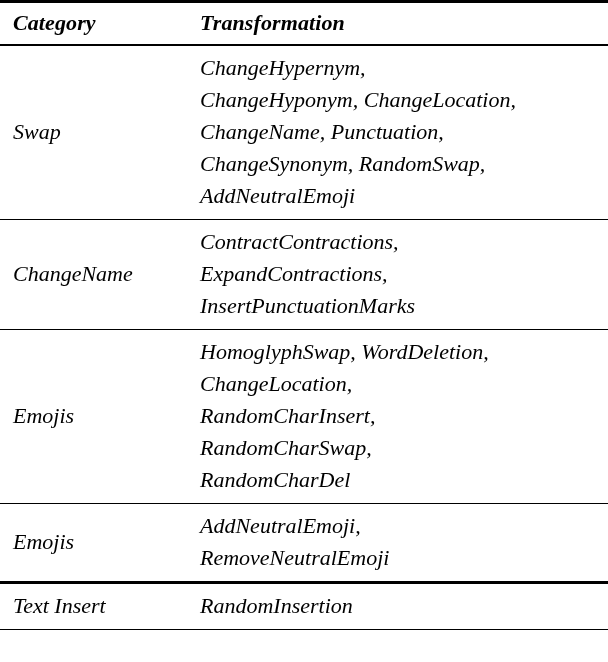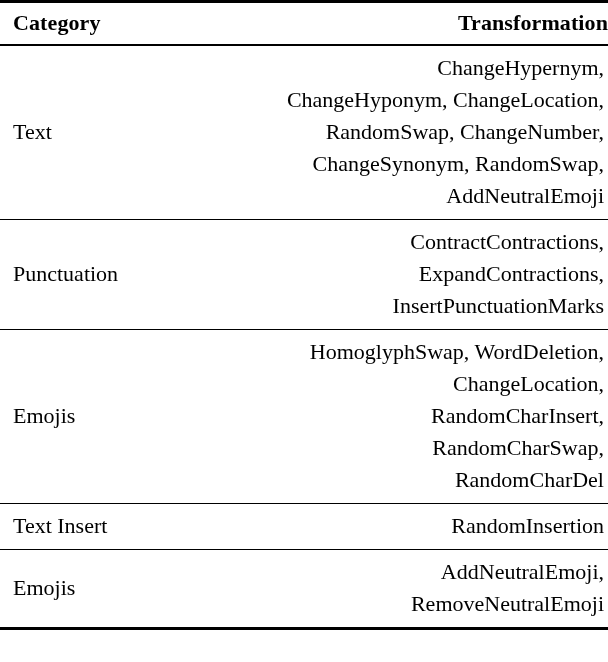--- a/index.html
+++ b/index.html
@@ -14,20 +14,21 @@
     font-family: "Liberation Serif", "DejaVu Serif", serif;
     color: #000000;
     -webkit-font-smoothing: antialiased;
   }
 
   #table-root {
     width: 536px;
     height: 662px;
     position: relative;
     box-sizing: border-box;
+    font-style: italic;
   }
 
   table.booktabs {
     width: 608px;
     border-collapse: collapse;
     table-layout: fixed;
     font-size: 22px;
   }
 
   col.col-category { width: 187px; }
@@ -41,96 +42,95 @@
 
   th.header-cell {
     font-weight: bold;
     text-align: left;
     vertical-align: middle;
     padding: 7px 0 8px 0;
     font-size: 22px;
     letter-spacing: 0.1px;
   }
   th.header-cell.cell-category { padding-left: 13px; }
-  th.header-cell.cell-transformation { padding-left: 13px; text-align: right; }
+  th.header-cell.cell-transformation { padding-left: 13px; }
 
   td.cell-category {
     vertical-align: middle;
     text-align: left;
     padding: 6px 0 7px 13px;
     font-size: 22px;
     white-space: nowrap;
   }
 
   td.cell-transformation {
     vertical-align: middle;
     text-align: left;
     padding: 6px 4px 7px 13px;
     font-size: 22px;
     line-height: 32px;
   }
 
   td.cell-transformation .xline {
     display: block;
     white-space: nowrap;
-    text-align: right;
   }
 </style>
 </head>
 <body>
 
 <div id="table-root">
   <table class="booktabs">
     <colgroup>
       <col class="col-category">
       <col class="col-transformation">
     </colgroup>
     <thead>
       <tr class="rule-top-row header-row">
         <th class="header-cell cell-category">Category</th>
         <th class="header-cell cell-transformation">Transformation</th>
       </tr>
     </thead>
     <tbody>
       <tr class="body-row">
-        <td class="cell-category">Text</td>
+        <td class="cell-category">Swap</td>
         <td class="cell-transformation">
           <span class="xline">ChangeHypernym,</span>
           <span class="xline">ChangeHyponym, ChangeLocation,</span>
-          <span class="xline">RandomSwap, ChangeNumber,</span>
+          <span class="xline">ChangeName, Punctuation,</span>
           <span class="xline">ChangeSynonym, RandomSwap,</span>
           <span class="xline">AddNeutralEmoji</span>
         </td>
       </tr>
       <tr class="body-row">
-        <td class="cell-category">Punctuation</td>
+        <td class="cell-category">ChangeName</td>
         <td class="cell-transformation">
           <span class="xline">ContractContractions,</span>
           <span class="xline">ExpandContractions,</span>
           <span class="xline">InsertPunctuationMarks</span>
         </td>
       </tr>
       <tr class="body-row">
         <td class="cell-category">Emojis</td>
         <td class="cell-transformation">
           <span class="xline">HomoglyphSwap, WordDeletion,</span>
           <span class="xline">ChangeLocation,</span>
           <span class="xline">RandomCharInsert,</span>
           <span class="xline">RandomCharSwap,</span>
           <span class="xline">RandomCharDel</span>
         </td>
       </tr>
-      <tr class="body-row">
-        <td class="cell-category">Text Insert</td>
-        <td class="cell-transformation">
-          <span class="xline">RandomInsertion</span>
-        </td>
-      </tr>
       <tr class="body-row last-body-row">
         <td class="cell-category">Emojis</td>
         <td class="cell-transformation">
           <span class="xline">AddNeutralEmoji,</span>
           <span class="xline">RemoveNeutralEmoji</span>
         </td>
       </tr>
+      <tr class="body-row">
+        <td class="cell-category">Text Insert</td>
+        <td class="cell-transformation">
+          <span class="xline">RandomInsertion</span>
+        </td>
+      </tr>
     </tbody>
   </table>
 </div>
 
 </body></html>

